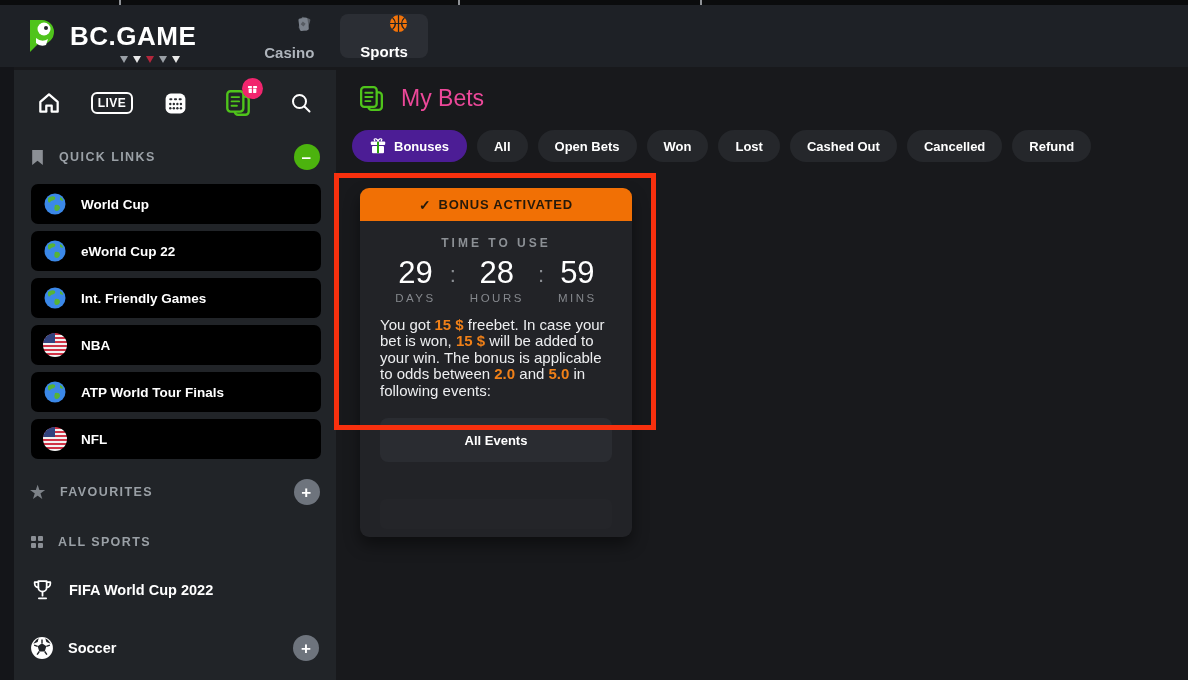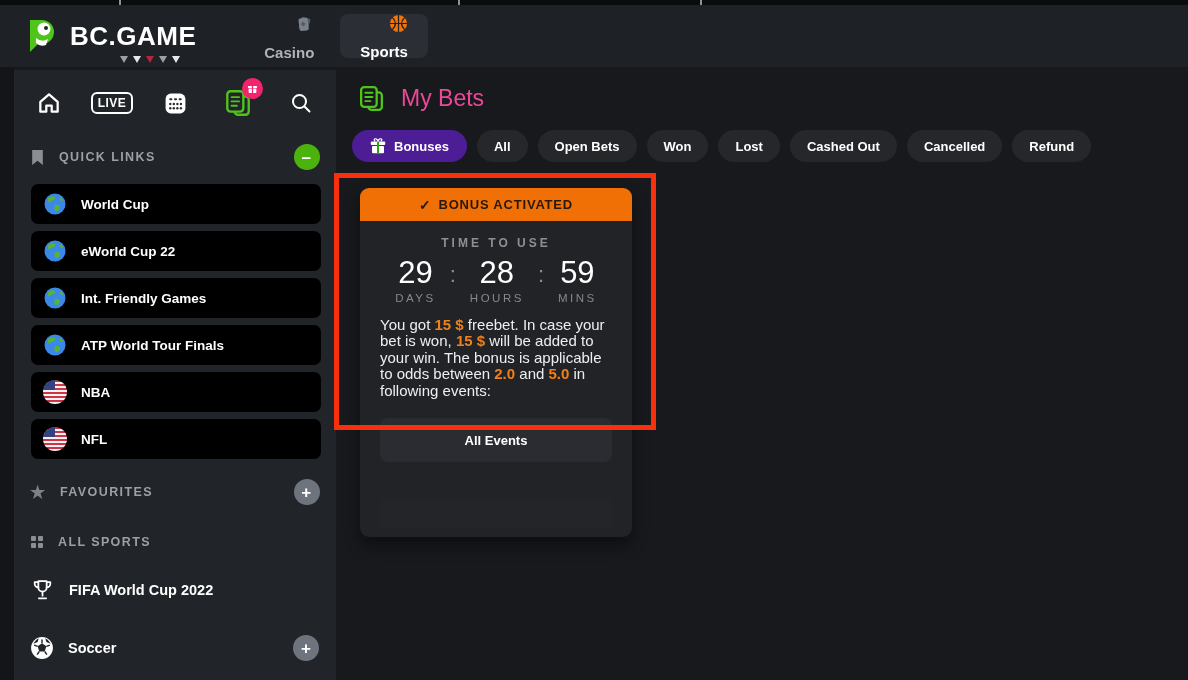--- a/index.html
+++ b/index.html
@@ -209,31 +209,31 @@
     <div class="ql-item">
       <span>
         <svg width="24" height="24" viewBox="0 0 24 24">
             <circle cx="12" cy="12" r="10.5" fill="#3b88e8"></circle>
             <path d="M5 6 q4 -3 7 -1 q1 2 -1 3 l-3 1 q-2 3 -3 0 z M12 13 q4 -1 5 2 q0 3 -3 4 q-4 0 -2 -6z M17 5 q3 1 3 4 l-3 -1z" fill="#57b337"></path>
           </svg>
       </span>
       <span class="lbl">Int. Friendly Games</span>
     </div>
     <div class="ql-item">
+      <span class="flag-us"></span>
+      <span class="lbl">NBA</span>
+    </div>
+    <div class="ql-item">
       <span>
         <svg width="24" height="24" viewBox="0 0 24 24">
             <circle cx="12" cy="12" r="10.5" fill="#3b88e8"></circle>
             <path d="M5 6 q4 -3 7 -1 q1 2 -1 3 l-3 1 q-2 3 -3 0 z M12 13 q4 -1 5 2 q0 3 -3 4 q-4 0 -2 -6z M17 5 q3 1 3 4 l-3 -1z" fill="#57b337"></path>
           </svg>
       </span>
       <span class="lbl">ATP World Tour Finals</span>
-    </div>
-    <div class="ql-item">
-      <span class="flag-us"></span>
-      <span class="lbl">NBA</span>
     </div>
     <div class="ql-item">
       <span class="flag-us"></span>
       <span class="lbl">NFL</span>
     </div>
   </div>
 
   <div class="sec-head" style="margin-top:20px;">
     <span class="star-glyph">★</span>
     <span class="lbl">FAVOURITES</span>

